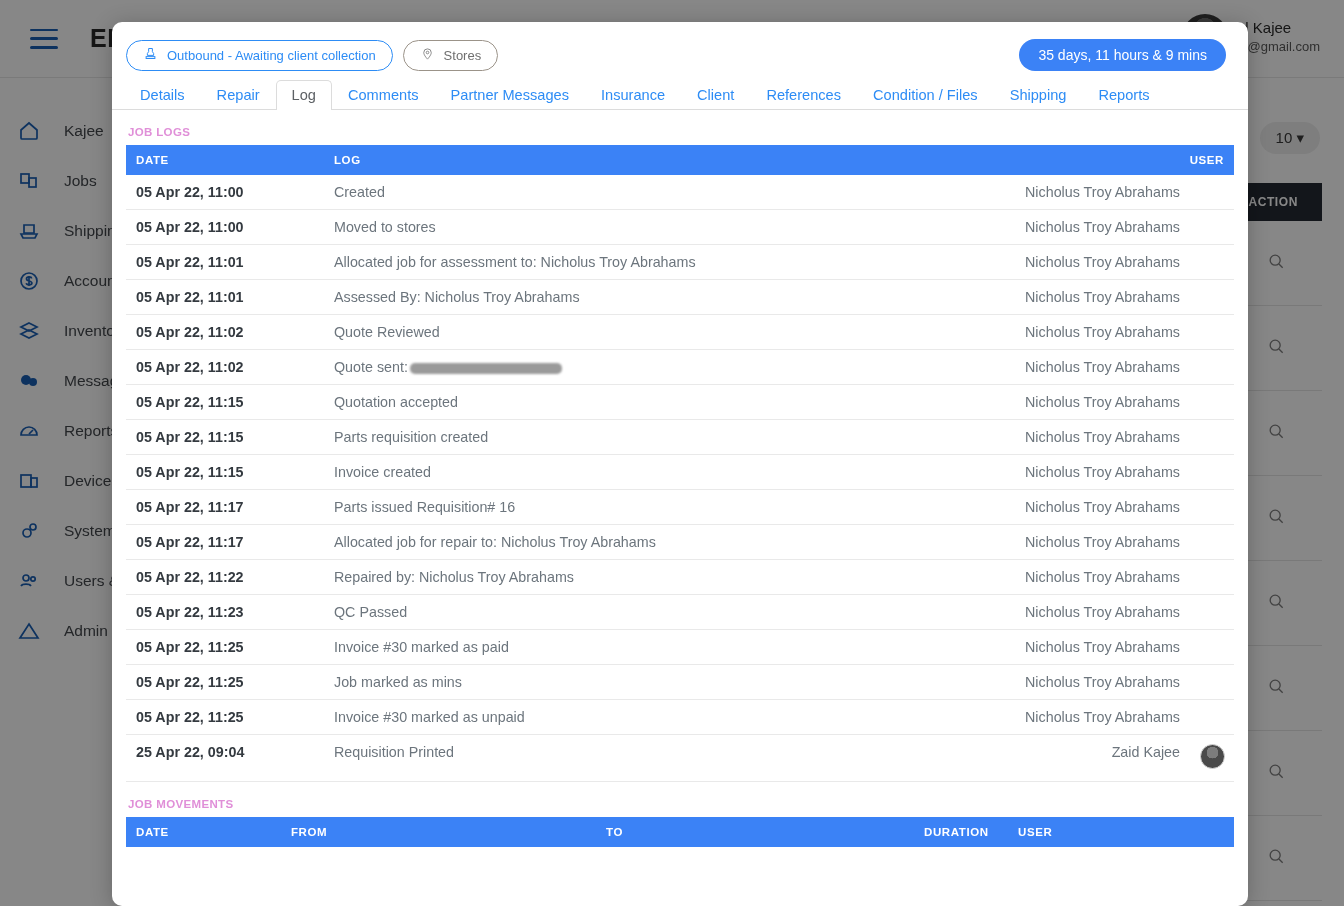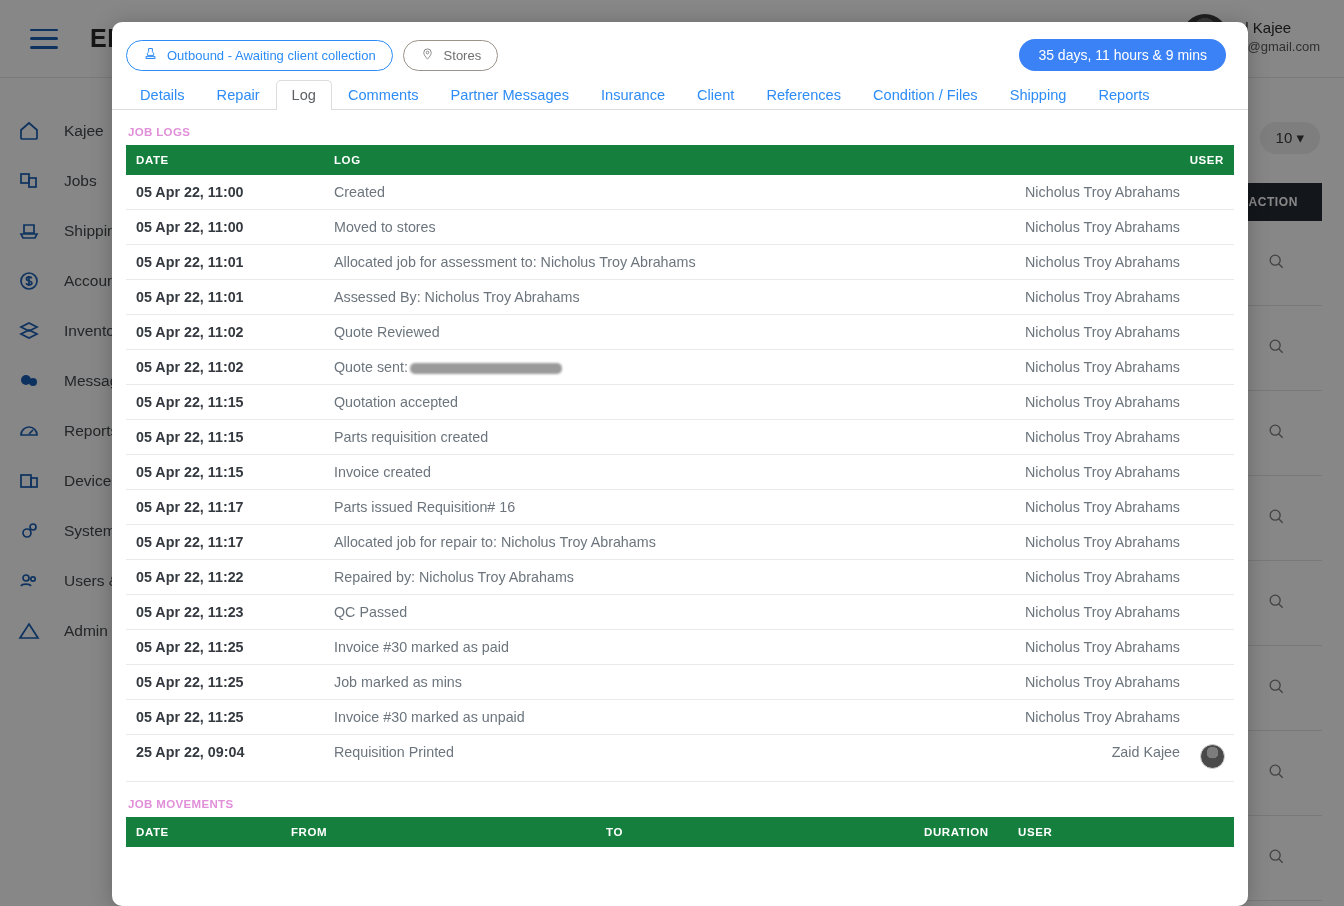--- a/index.html
+++ b/index.html
@@ -135,21 +135,21 @@
   }
 
   #modal-body { flex: 1 1 auto; overflow: hidden; padding: 0 14px; }
 
   .sec-title {
     font-size: 11.5px; font-weight: 700; letter-spacing: .35px;
     color: #e08fd8; margin: 16px 0 7px 2px;
   }
   table { width: 100%; border-collapse: collapse; table-layout: fixed; }
   thead th {
-    background: #15803d; color: #ffffff; text-align: left;
+    background: #3b82f6; color: #ffffff; text-align: left;
     font-size: 11.5px; font-weight: 700; letter-spacing: .6px;
     padding: 9px 0 9px 10px; height: 28px;
   }
   tbody td {
     border-bottom: 1px solid #e9e9e9; font-size: 14.3px;
     color: #6c757d; padding: 9px 0 9px 10px; vertical-align: top;
   }
   tbody td.date { color: #343a40; font-weight: 700; white-space: nowrap; }
   td.user { color: #6c757d; text-align: right; padding-right: 10px; }
   th.user { text-align: right; padding-right: 10px; }

